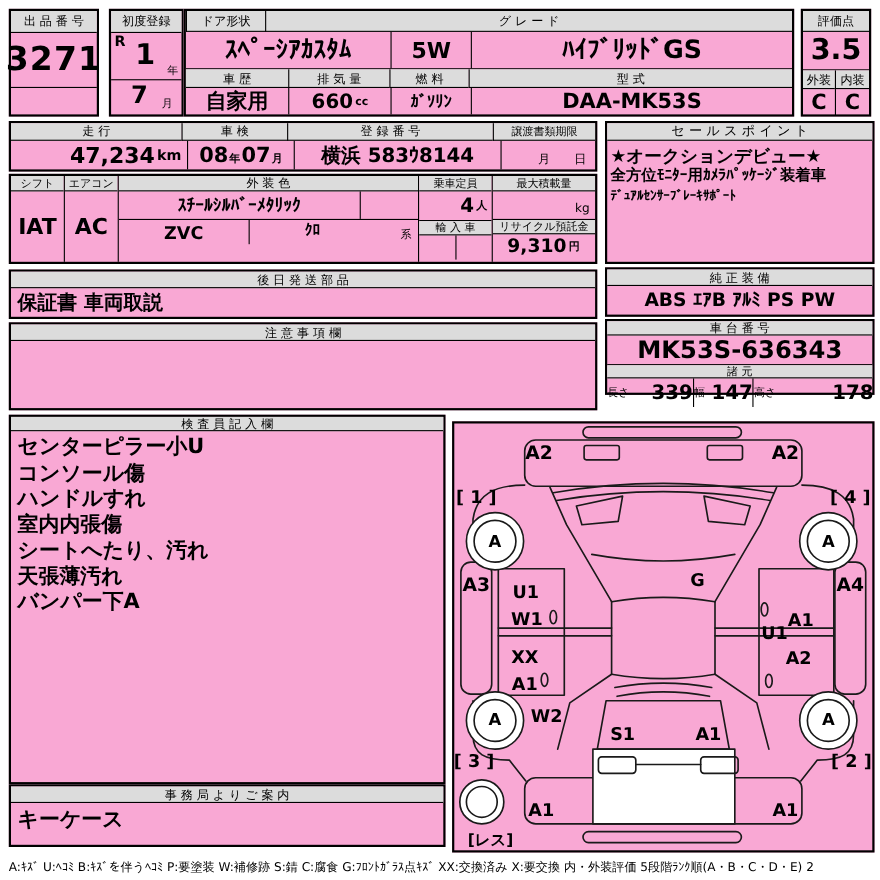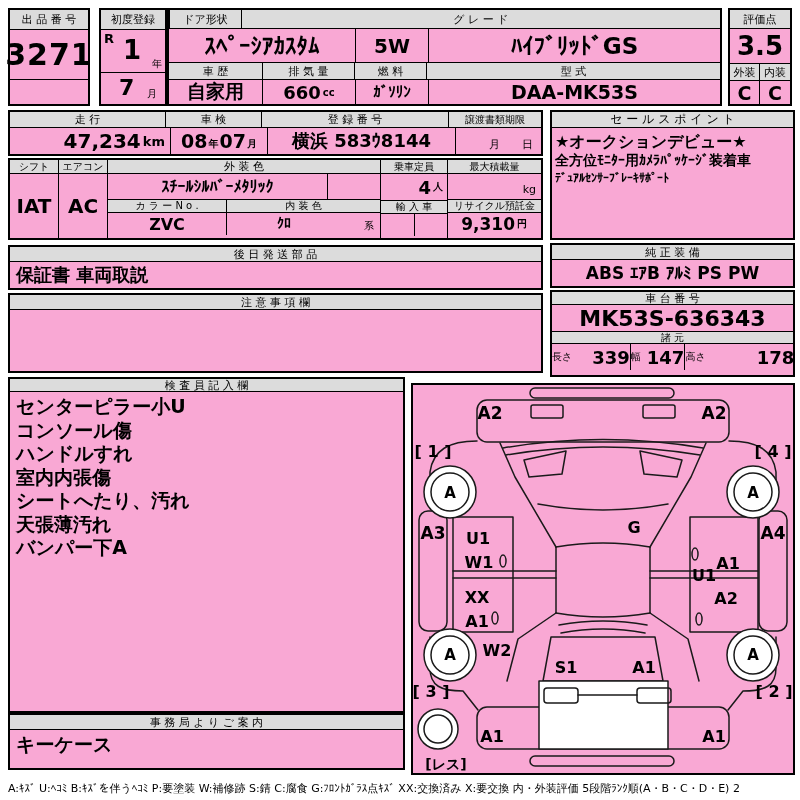--- a/index.html
+++ b/index.html
@@ -127,24 +127,20 @@
       <div class="cell bl" style="width:49px;">
         <div class="hd" style="height:14px;font-size:10px;">エアコン</div>
         <div class="v" style="height:63px;font-size:20px;">AC</div>
       </div>
       <div class="cell bl" style="width:273px;">
         <div class="hd" style="height:14px;">外 装 色</div>
         <div class="row bb" style="height:26px;">
           <div class="v" style="width:219px;font-size:16px;">ｽﾁｰﾙｼﾙﾊﾞｰﾒﾀﾘｯｸ</div>
           <div class="cell bl" style="flex:1;"></div>
         </div>
-        <div class="row" style="height:13px;">
-          <div class="hd" style="width:118px;height:13px;font-size:10px;">カ ラ ー N o .</div>
-          <div class="hd bl" style="flex:1;height:13px;font-size:10px;">内 装 色</div>
-        </div>
         <div class="row" style="height:22px;">
           <div class="v" style="width:118px;font-size:16px;">ZVC</div>
           <div class="cell bl" style="flex:1;">
             <span style="position:absolute;left:50px;top:2px;font-size:14px;font-weight:bold;">ｸﾛ</span>
             <span style="position:absolute;right:6px;bottom:2px;font-size:10px;">系</span>
           </div>
         </div>
       </div>
       <div class="cell bl" style="width:67px;">
         <div class="hd" style="height:14px;font-size:10px;">乗車定員</div>
@@ -179,21 +175,21 @@
 
   <div class="box" style="left:550px;top:243px;width:245px;height:45px;">
     <div class="hd" style="height:15px;">純 正 装 備</div>
     <div class="v" style="height:25px;font-size:17px;">ABS ｴｱB ｱﾙﾐ PS PW</div>
   </div>
 
   <div class="box" style="left:8px;top:293px;width:535px;height:80px;">
     <div class="hd" style="height:15px;">注 意 事 項 欄</div>
   </div>
 
-  <div class="box" style="left:550px;top:290px;width:245px;height:87px;">
+  <div class="box" style="left:550px;top:290px;width:245px;height:69px;">
     <div class="hd" style="height:13px;">車 台 番 号</div>
     <div class="v bb" style="height:26px;font-size:22px;">MK53S-636343</div>
     <div class="hd" style="height:12px;font-size:10px;">諸 元</div>
     <div class="row" style="height:26px;">
       <div class="v" style="width:93px;">
         <span style="font-size:10px;margin-right:20px;font-weight:normal;">長さ</span>
         <span style="font-size:18px;font-weight:bold;">339</span>
       </div>
       <div class="v bl" style="width:71px;">
         <span style="font-size:10px;margin-right:6px;font-weight:normal;">幅</span>

